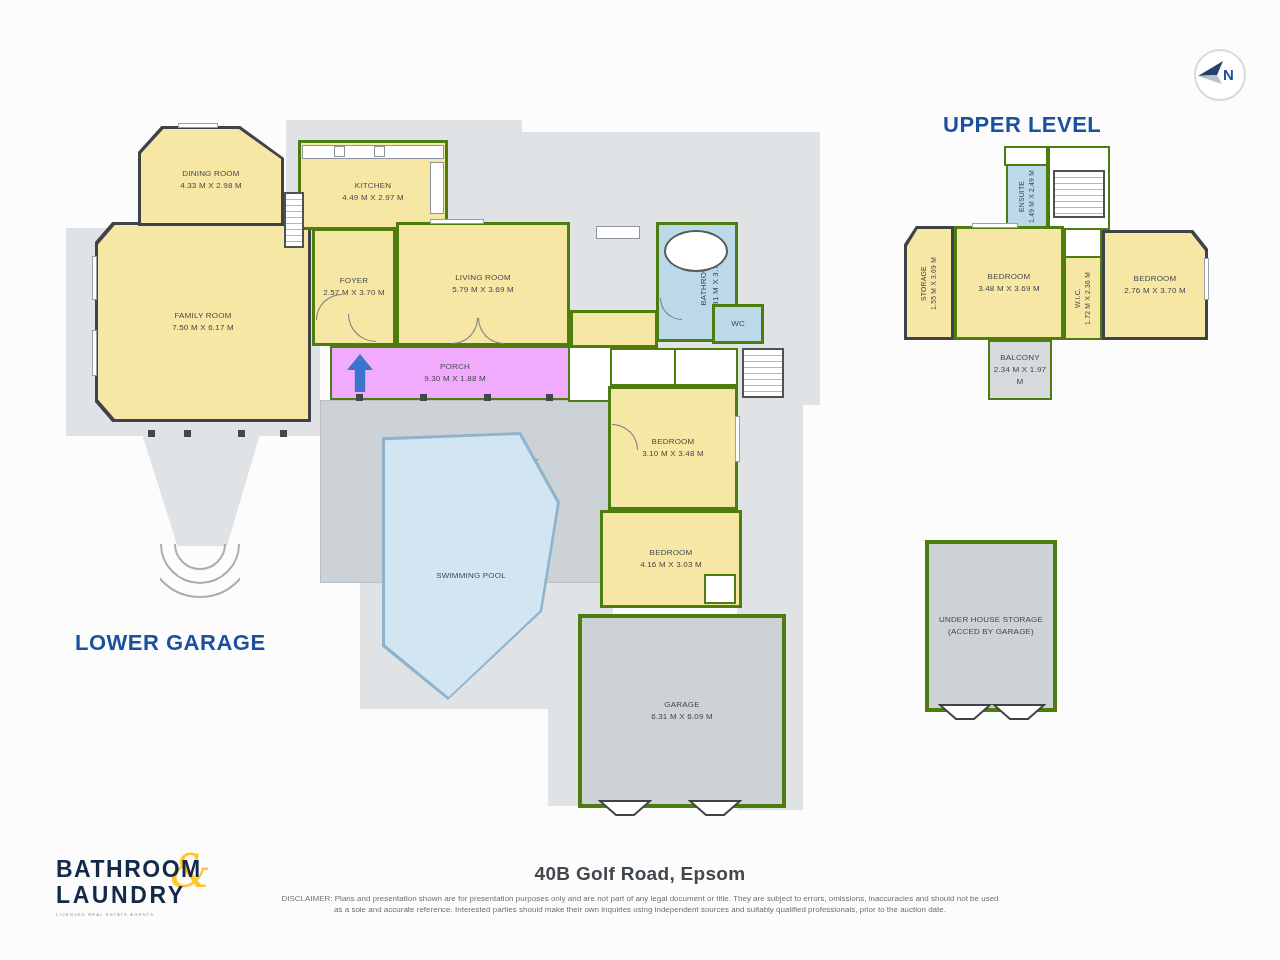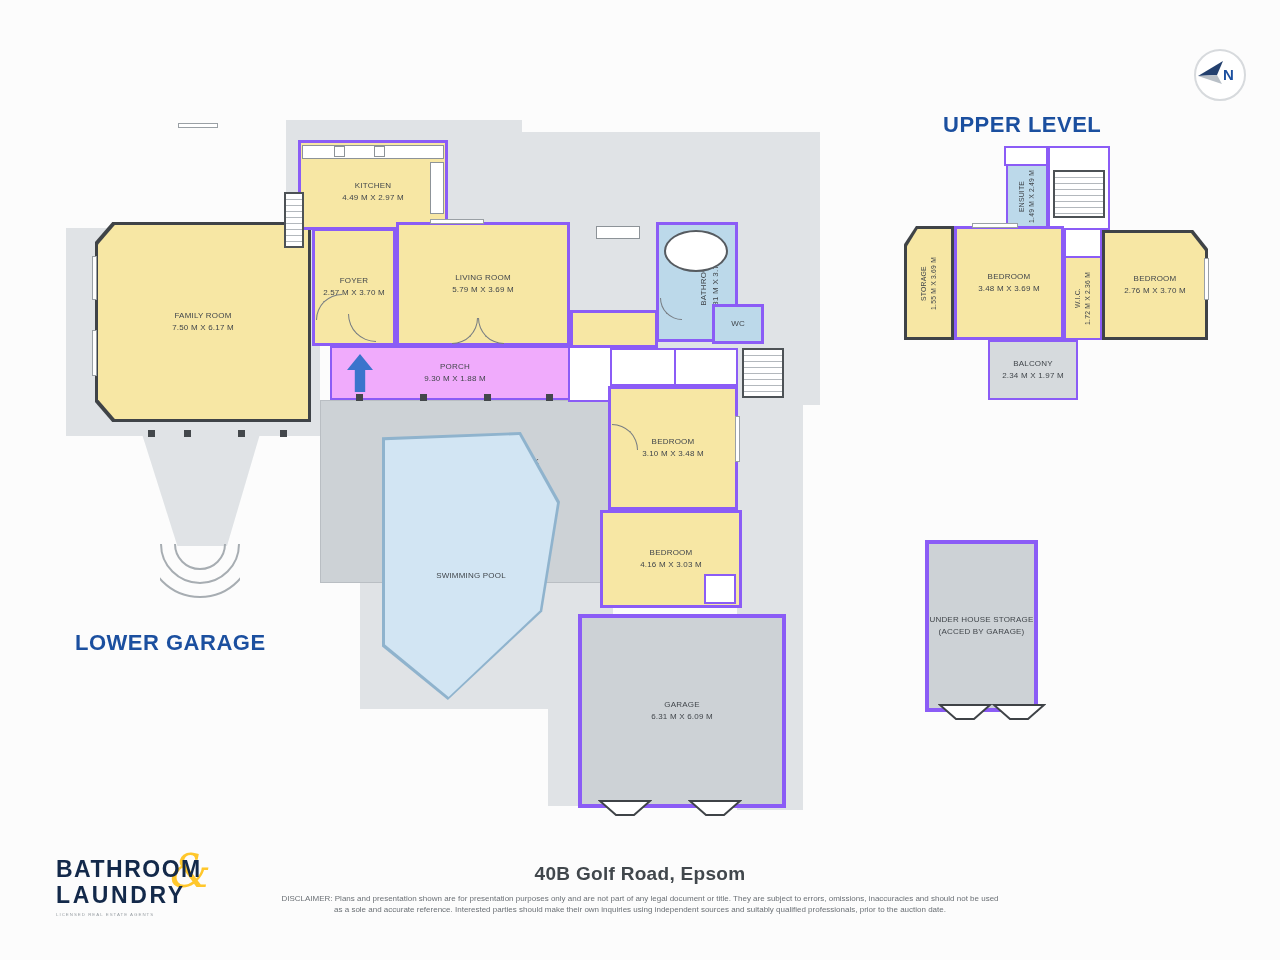--- a/index.html
+++ b/index.html
@@ -2,21 +2,21 @@
 <html><head>
 <meta charset="utf-8">
 <style>
   *{margin:0;padding:0;box-sizing:border-box}
   html,body{background:#ffffff}
   #canvas{position:relative;width:1280px;height:960px;background:#fcfcfc;overflow:hidden;
           font-family:"Liberation Sans",sans-serif}
   
   .u{position:absolute;background:#e0e3e6}
   
-  .room{position:absolute;border:3px solid #8b5cf6;display:flex;align-items:center;justify-content:center;text-align:center}
+  .room{position:absolute;border:3px solid #4d7c0f;display:flex;align-items:center;justify-content:center;text-align:center}
   .b2{border-width:2px}.b4{border-width:4px}
   .yellow{background:#f7e7a4}
   .blue{background:#bcd9ea}
   .gray{background:#cdd2d6}
   .lgray{background:#f0abfc}
   .white{background:#ffffff}
   .rl{display:flex;flex-direction:column;font-size:8px;line-height:1.5;color:#41464b;letter-spacing:.2px;text-transform:uppercase}
   .vert .rl{writing-mode:vertical-rl;transform:rotate(180deg)}
   .f7 .rl{font-size:6.8px}
   
@@ -88,20 +88,30 @@
     <div class="pgw" style="clip-path:polygon(8% 0,100% 0,100% 100%,8% 100%,0 90%,0 10%)"></div>
     <div class="pgf yellow" style="clip-path:polygon(8% 0,100% 0,100% 100%,8% 100%,0 90%,0 10%)"></div>
     <div class="cen">
         <div class="rl">
       <span>FAMILY ROOM</span>
       <span>7.50 M X 6.17 M</span>
     </div>
       </div>
   </div>
 
+  <div class="pg" style="left:138px;top:126px;width:146px;height:100px">
+    <div class="pgw" style="clip-path:polygon(16% 0,70% 0,100% 32%,100% 100%,0 100%,0 26%)"></div>
+    <div class="pgf yellow" style="clip-path:polygon(16% 0,70% 0,100% 32%,100% 100%,0 100%,0 26%)"></div>
+    <div class="cen" style="top:8px">
+        <div class="rl">
+      <span>DINING ROOM</span>
+      <span>4.33 M X 2.98 M</span>
+    </div>
+      </div>
+  </div>
 
   <div class="room yellow" style="left:298px;top:140px;width:150px;height:90px">
     <div class="rl" style="margin-top:14px">
       <span>KITCHEN</span>
       <span>4.49 M X 2.97 M</span>
     </div>
   </div>
   <div class="fix" style="left:302px;top:145px;width:142px;height:14px"></div>
   <div class="fix" style="left:334px;top:146px;width:11px;height:11px"></div>
   <div class="fix" style="left:374px;top:146px;width:11px;height:11px"></div>
@@ -191,21 +201,21 @@
   <div class="win" style="left:92px;top:330px;width:5px;height:46px"></div>
   <div class="win" style="left:735px;top:416px;width:5px;height:46px"></div>
 
   <div class="arc arc-bl" style="left:348px;top:314px;width:28px;height:28px"></div>
   <div class="arc arc-br" style="left:452px;top:318px;width:26px;height:26px"></div>
   <div class="arc arc-bl" style="left:478px;top:318px;width:26px;height:26px"></div>
   <div class="arc arc-tl" style="left:316px;top:294px;width:26px;height:26px"></div>
   <div class="arc arc-tr" style="left:612px;top:424px;width:26px;height:26px"></div>
   <div class="arc arc-bl" style="left:660px;top:298px;width:22px;height:22px"></div>
 
-  <div class="room gray b4" style="left:925px;top:540px;width:113px;height:172px">
+  <div class="room gray b4" style="left:925px;top:540px;width:132px;height:172px">
     <div class="rl">
       <span>UNDER HOUSE STORAGE</span>
       <span>(ACCED BY GARAGE)</span>
     </div>
   </div>
   <svg style="position:absolute;left:938px;top:704px" width="54" height="16">
       <polygon points="2,1 52,1 36,15 18,15" fill="#ffffff" stroke="#3f4347" stroke-width="2"></polygon>
     </svg>
   <svg style="position:absolute;left:992px;top:704px" width="54" height="16">
       <polygon points="2,1 52,1 36,15 18,15" fill="#ffffff" stroke="#3f4347" stroke-width="2"></polygon>
@@ -254,21 +264,21 @@
     <div class="pgw" style="clip-path:polygon(0 0,86% 0,100% 17%,100% 100%,0 100%)"></div>
     <div class="pgf yellow" style="clip-path:polygon(0 0,86% 0,100% 17%,100% 100%,0 100%)"></div>
     <div class="cen">
         <div class="rl">
       <span>BEDROOM</span>
       <span>2.76 M X 3.70 M</span>
     </div>
       </div>
   </div>
 
-  <div class="room b2" style="left:988px;top:340px;width:90px;height:60px;background:#d6dadd">
+  <div class="room b2" style="left:988px;top:340px;width:64px;height:60px;background:#d6dadd">
     <div class="rl">
       <span>BALCONY</span>
       <span>2.34 M X 1.97 M</span>
     </div>
   </div>
 
   <div class="win" style="left:972px;top:223px;width:46px;height:5px"></div>
   <div class="win" style="left:1204px;top:258px;width:5px;height:42px"></div>
 
   <div class="lvl" style="left:943px;top:112px">UPPER LEVEL</div>

